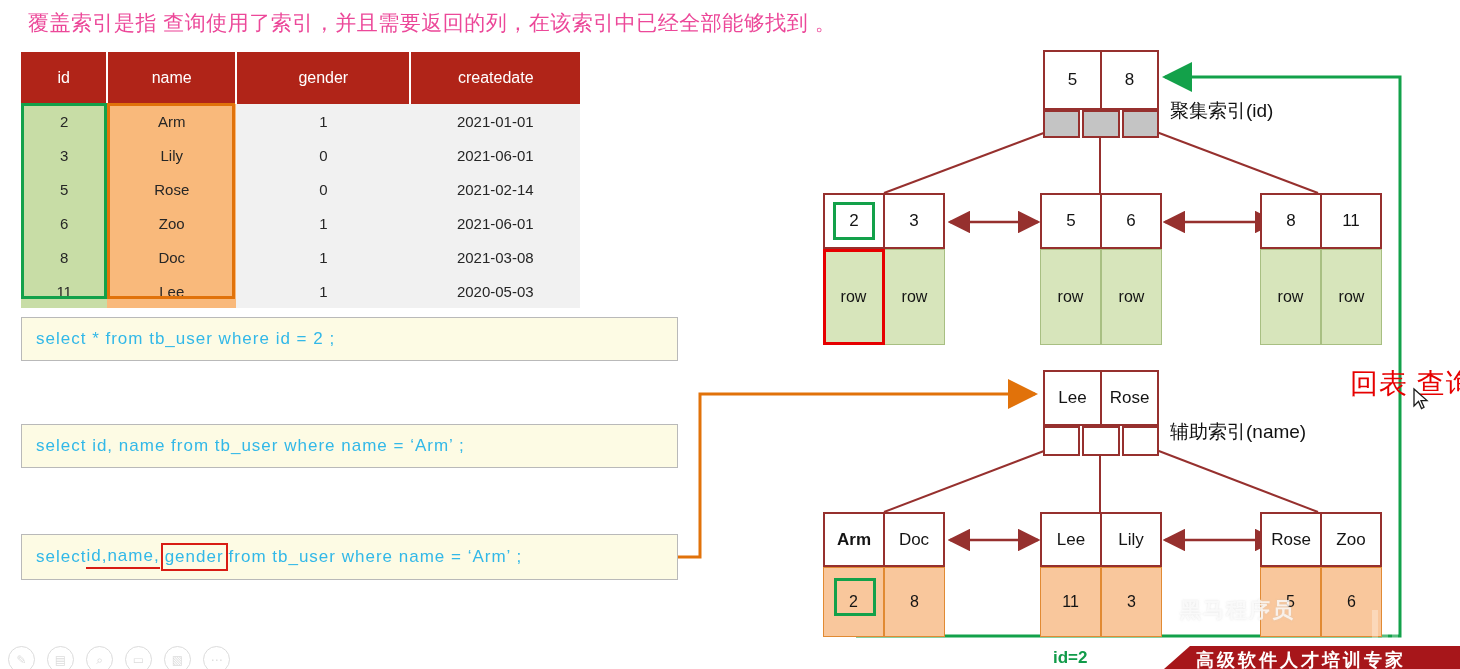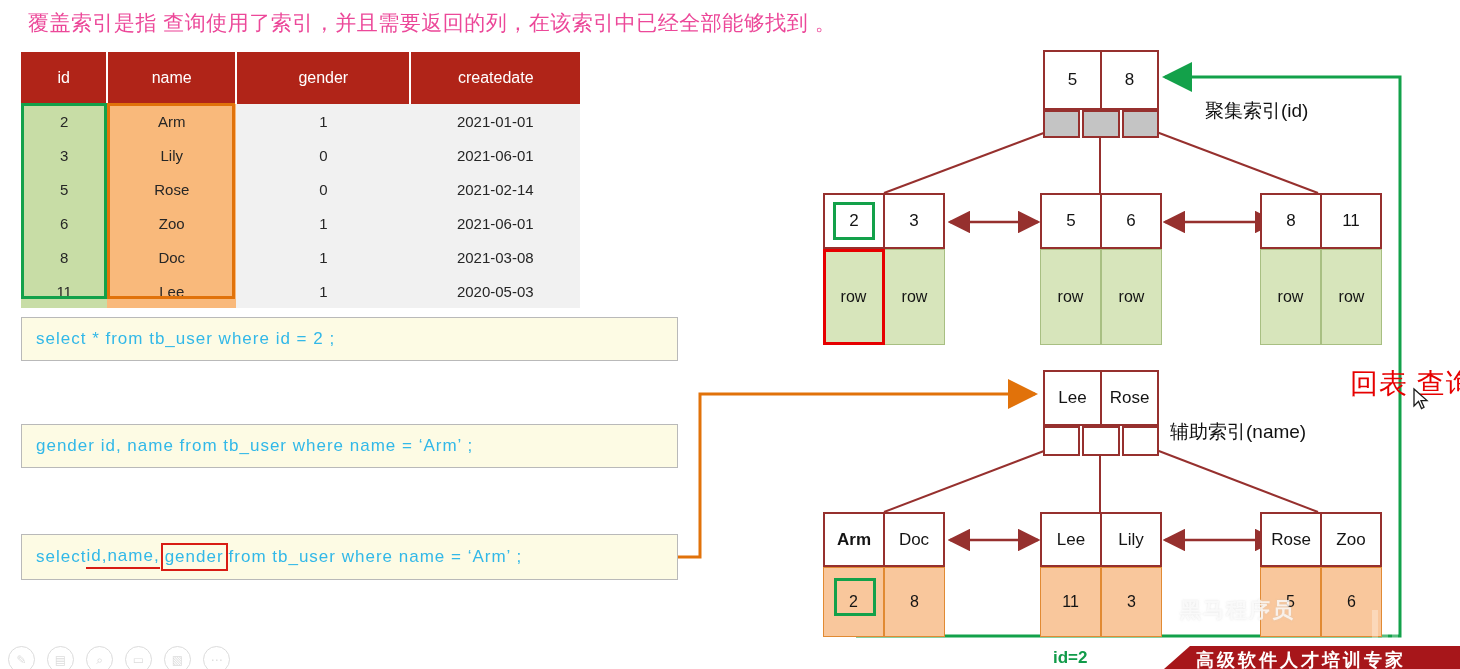--- a/index.html
+++ b/index.html
@@ -175,21 +175,21 @@
       </tr>
     </tbody>
 </table>
 <div class="abs col-hl" id="hl-id"></div>
 <div class="abs col-hl" id="hl-name"></div>
 
 <div class="abs sql-box" id="sql1">
   <span>select  *  from  tb_user  where  id  =  2 ;</span>
 </div>
 <div class="abs sql-box" id="sql2">
-  <span>gender  id, name  from  tb_user  where  name = ‘Arm’ ;</span>
+  <span>select  id, name  from  tb_user  where  name = ‘Arm’ ;</span>
 </div>
 <div class="abs sql-box" id="sql3">
   <span>select  </span>
     <span class="sql-u">id,name,</span>
     <span class="sql-gender-box">gender</span>
     <span>  from  tb_user  where  name = ‘Arm’ ;</span>
 </div>
 
 <svg id="tree-svg" xmlns="http://www.w3.org/2000/svg">
   <defs>
@@ -239,21 +239,21 @@
       <div class="key-cell">5</div>
       <div class="key-cell">8</div>
     </div>
   </div>
   <div class="ptr-strip" style="height:28px;">
     <div class="ptr-cell ptr-gray"></div>
     <div class="ptr-cell ptr-gray"></div>
     <div class="ptr-cell ptr-gray"></div>
   </div>
 </div>
-<div class="abs lbl" style="left:1170px;top:98px;margin-left:35px;">聚集索引(id)</div>
+<div class="abs lbl" style="left:1170px;top:98px;">聚集索引(id)</div>
 
 <div class="abs" style="left:823px;top:193px;width:122px;height:152px;">
   <div class="node" style="height:56px;">
     <div class="node-keys">
       <div class="key-cell">2</div>
       <div class="key-cell">3</div>
     </div>
   </div>
   <div class="data-strip" style="height:96px;">
     <div class="data-cell green-cell">row</div>

